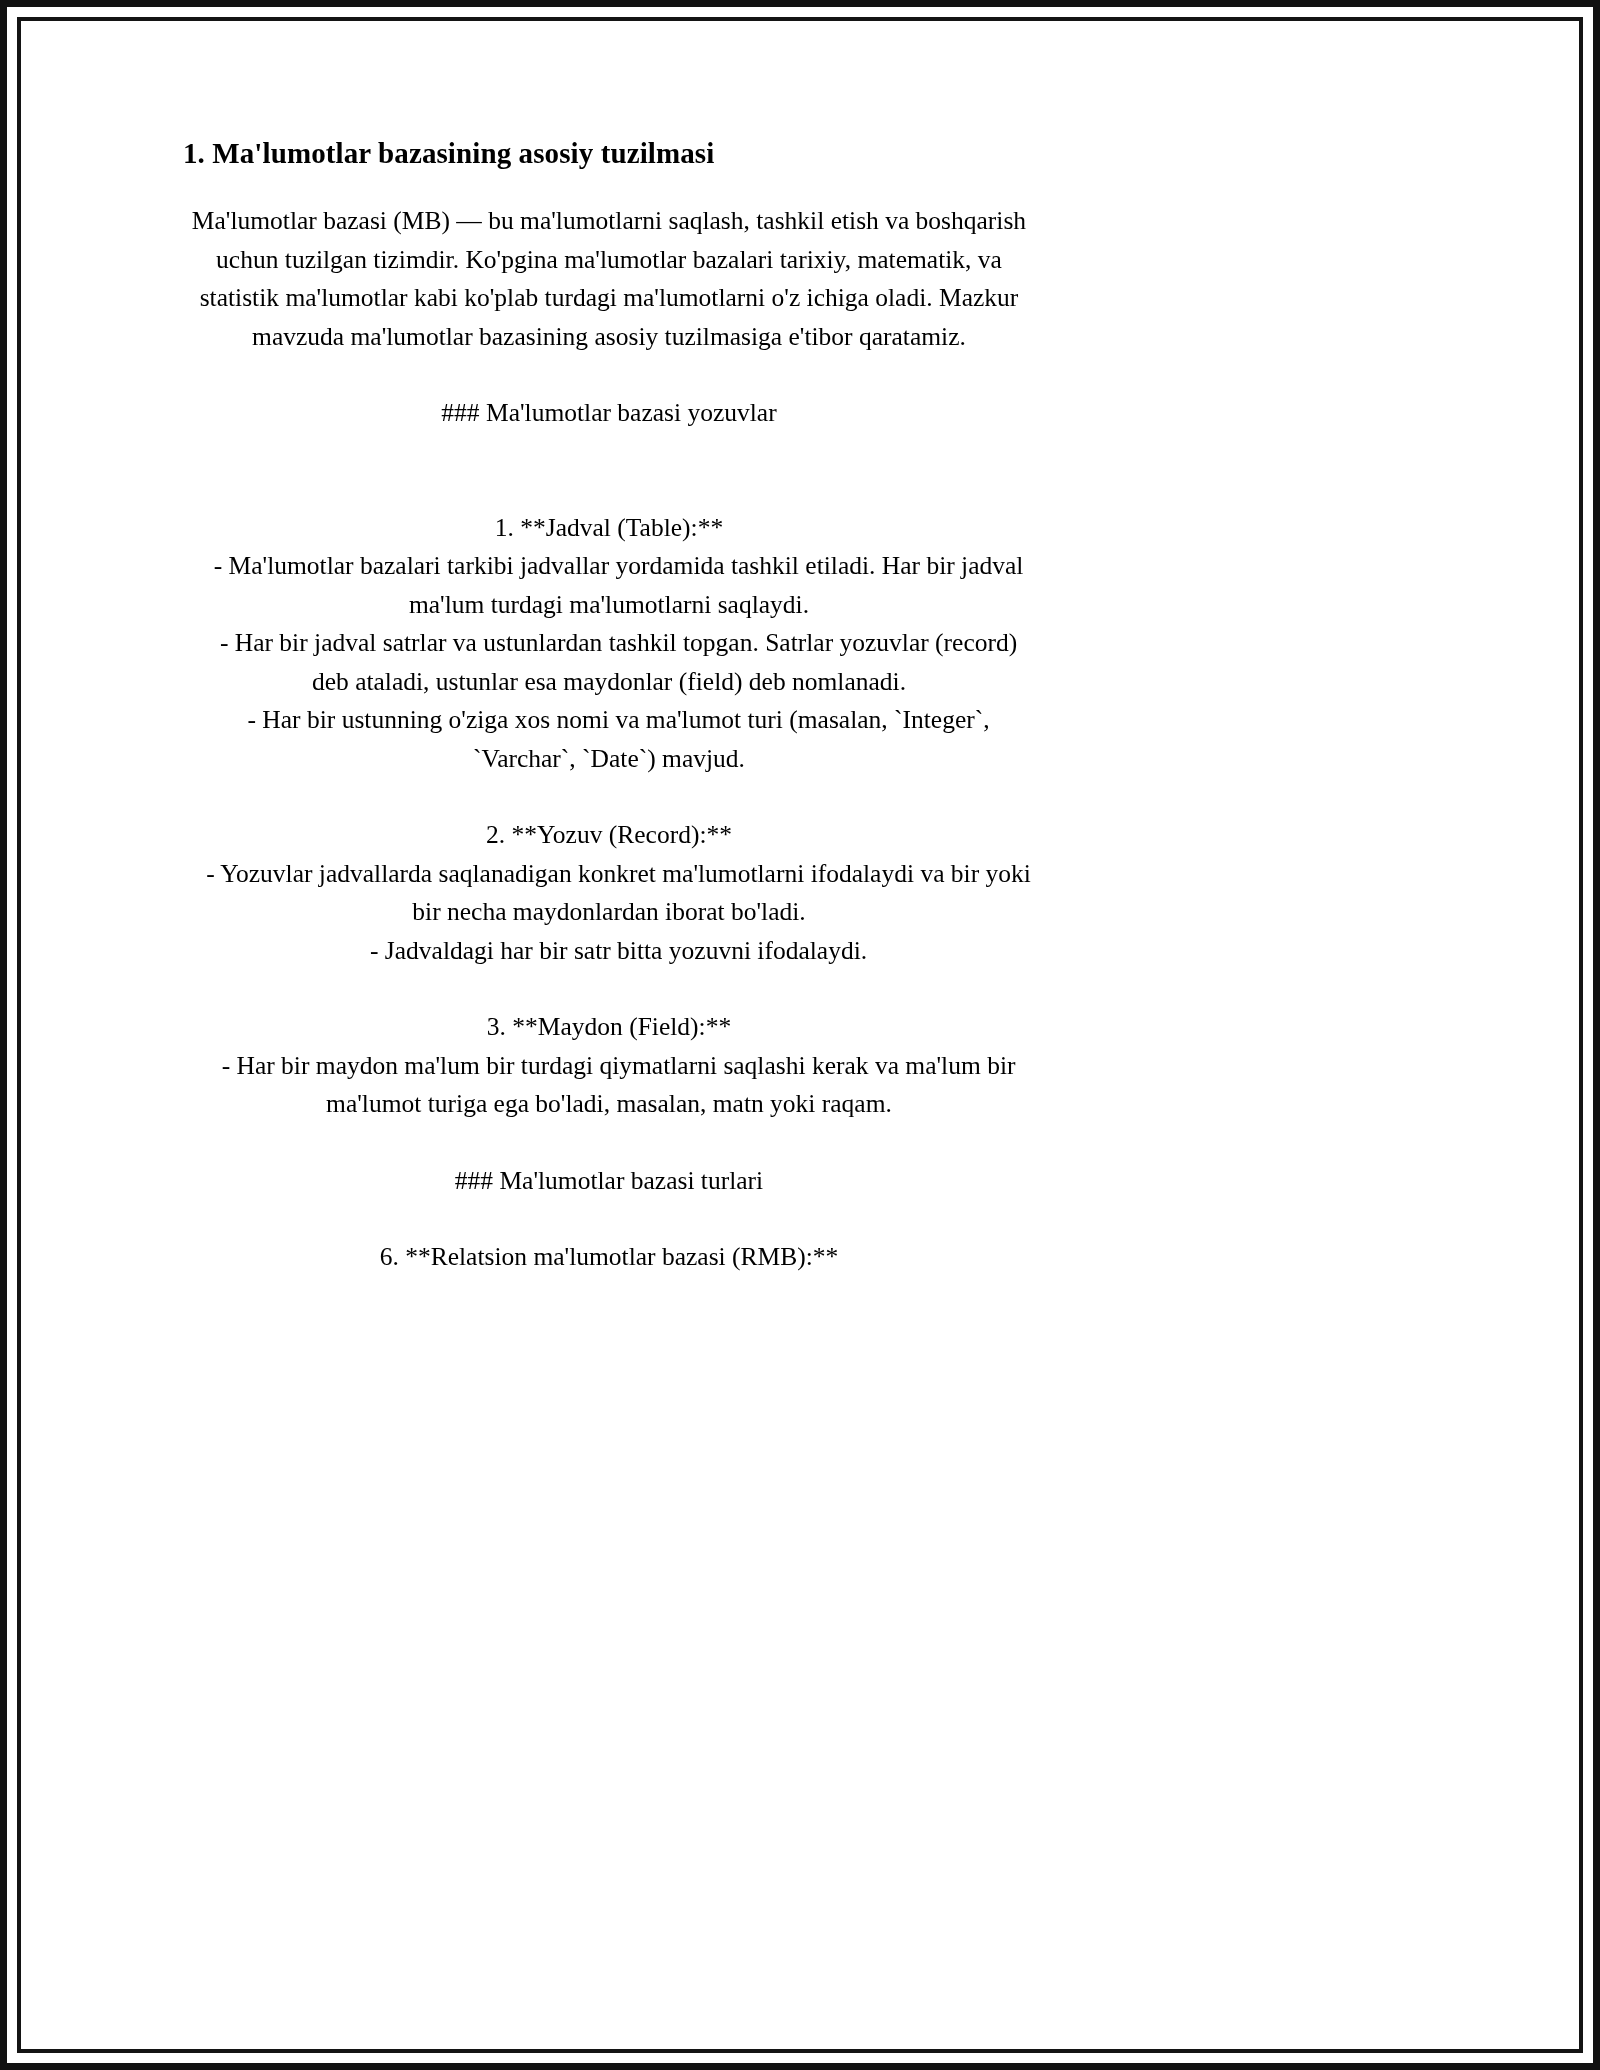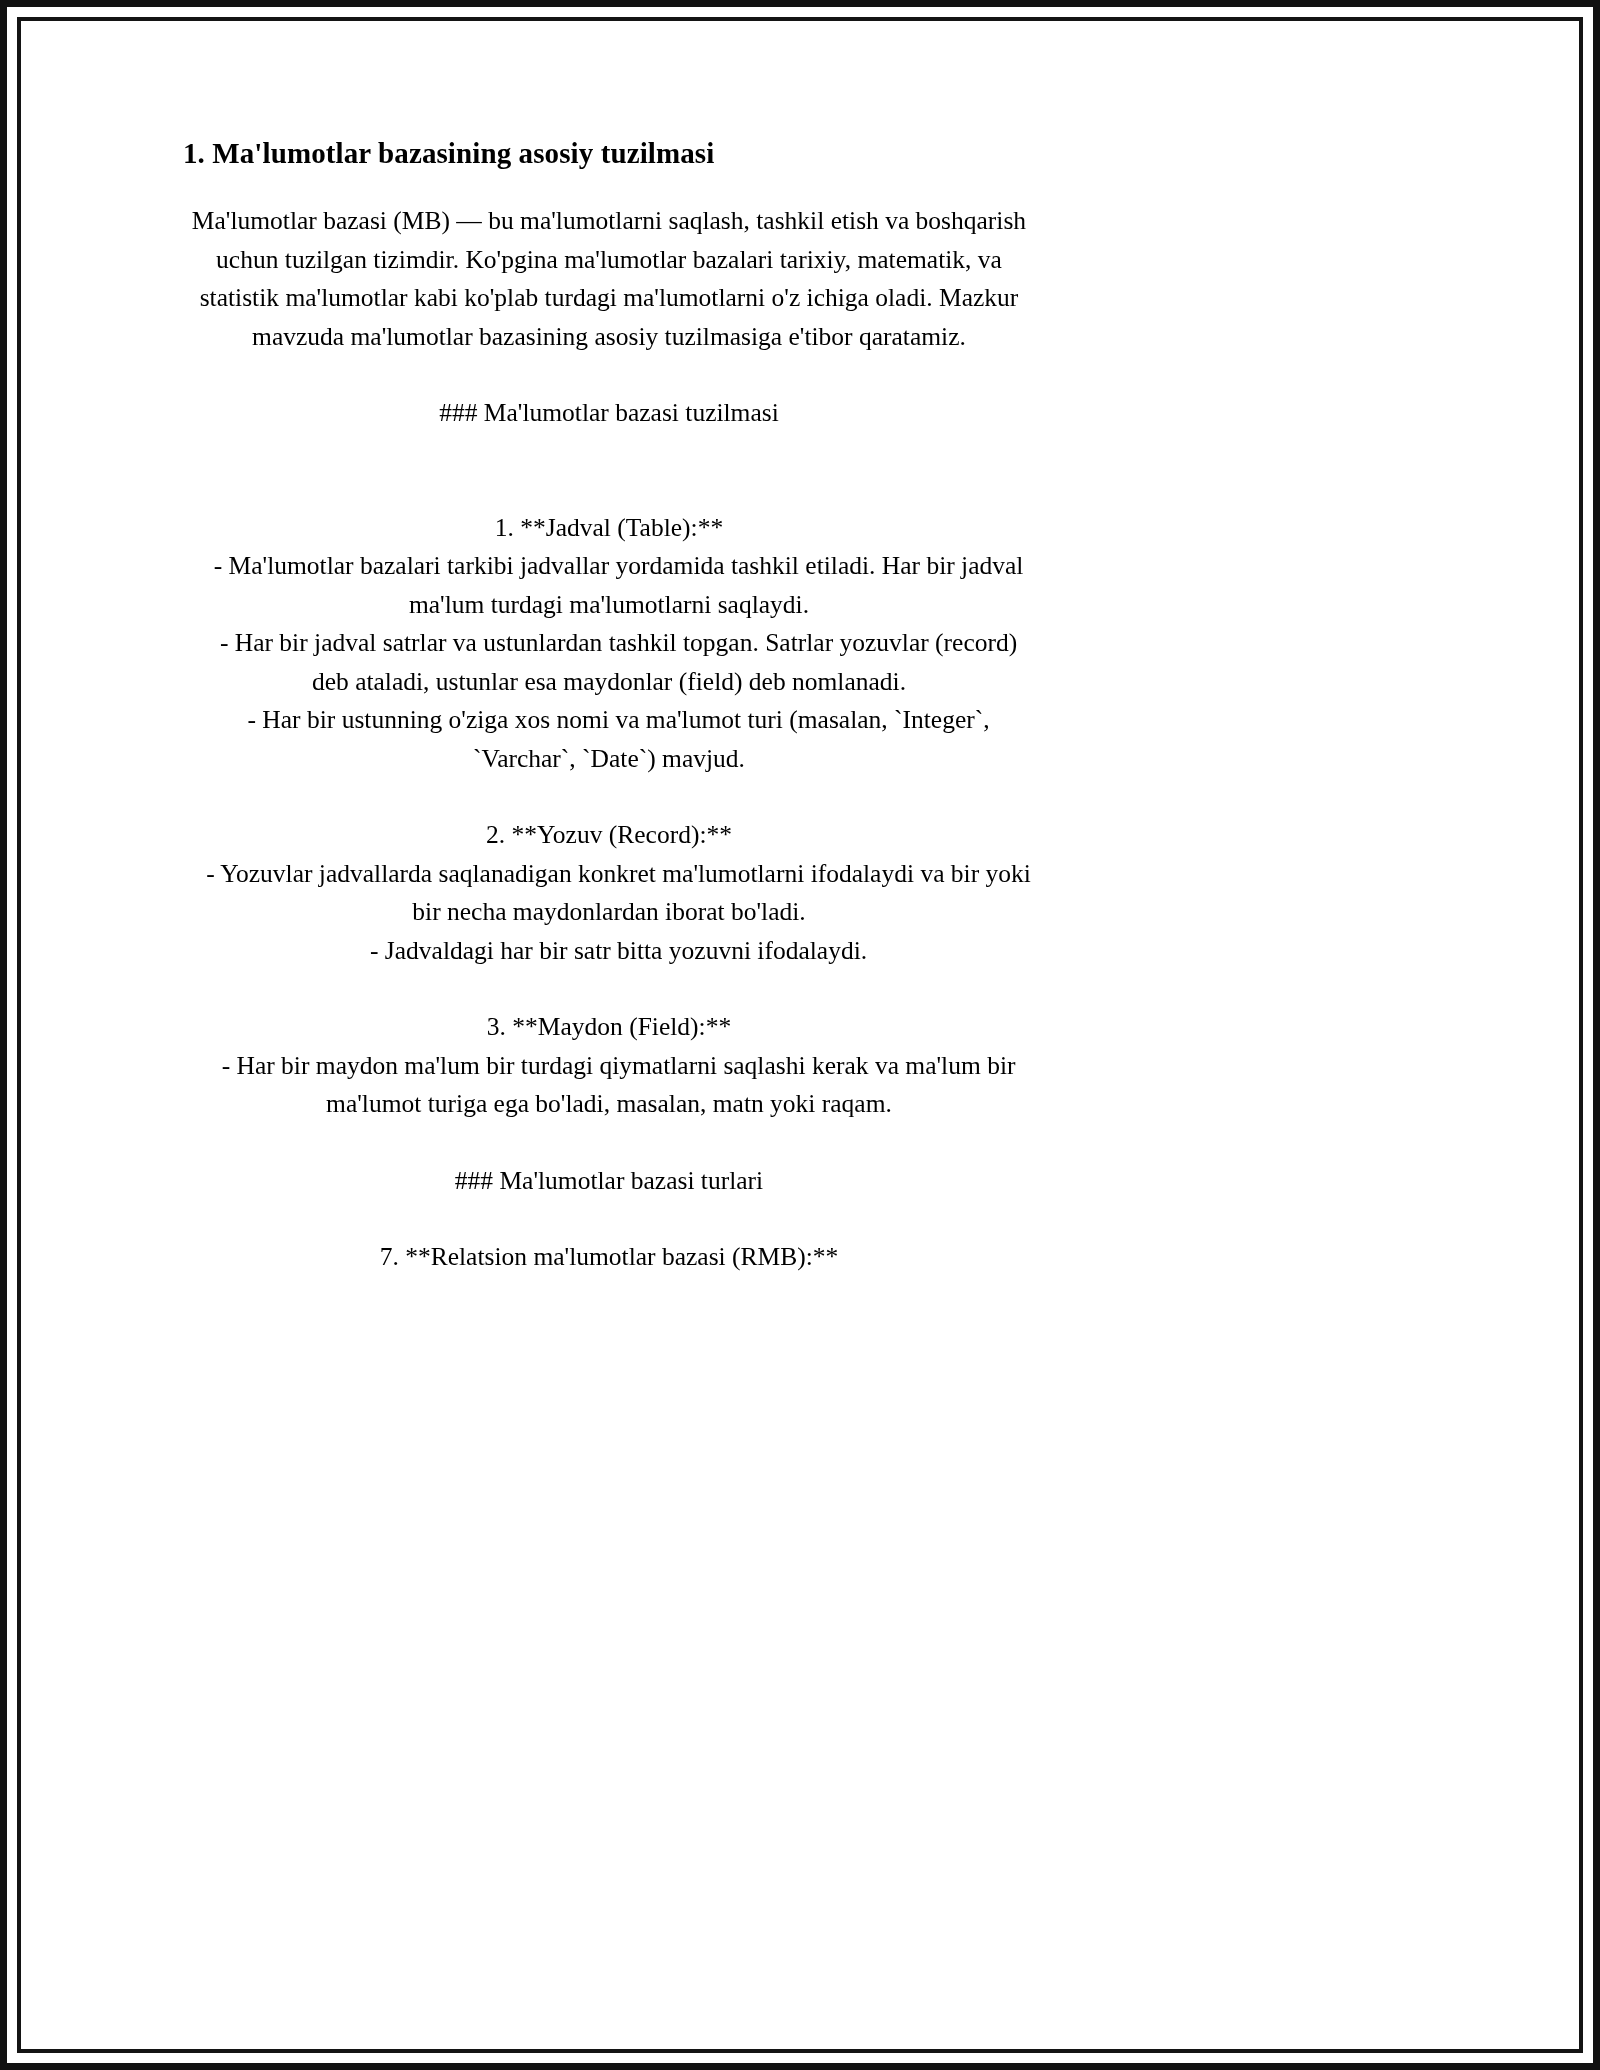--- a/index.html
+++ b/index.html
@@ -82,21 +82,21 @@
   <div id="page-sheet">
 
     <div id="doc-body">
 
       <h1 class="doc-title">1. Ma'lumotlar bazasining asosiy tuzilmasi</h1>
 
       <p class="para">Ma'lumotlar bazasi (MB) — bu ma'lumotlarni saqlash, tashkil etish va boshqarish uchun tuzilgan tizimdir. Ko'pgina ma'lumotlar bazalari tarixiy, matematik, va statistik ma'lumotlar kabi ko'plab turdagi ma'lumotlarni o'z ichiga oladi. Mazkur mavzuda ma'lumotlar bazasining asosiy tuzilmasiga e'tibor qaratamiz.</p>
 
       <div class="gap-md"></div>
 
-      <p class="para">### Ma'lumotlar bazasi tuzilmasi</p>
+      <p class="para">### Ma'lumotlar bazasi yozuvlar</p>
 
       <div class="gap-md"></div>
 
 
       <div class="gap-md"></div>
 
       <p class="para">1. **Jadval (Table):**</p>
       <p class="para">   - Ma'lumotlar bazalari tarkibi jadvallar yordamida tashkil etiladi. Har bir jadval ma'lum turdagi ma'lumotlarni saqlaydi.</p>
       <p class="para">   - Har bir jadval satrlar va ustunlardan tashkil topgan. Satrlar yozuvlar (record) deb ataladi, ustunlar esa maydonlar (field) deb nomlanadi.</p>
       <p class="para">   - Har bir ustunning o'ziga xos nomi va ma'lumot turi (masalan, `Integer`, `Varchar`, `Date`) mavjud.</p>
@@ -111,17 +111,17 @@
 
       <p class="para">3. **Maydon (Field):**</p>
       <p class="para">   - Har bir maydon ma'lum bir turdagi qiymatlarni saqlashi kerak va ma'lum bir ma'lumot turiga ega bo'ladi, masalan, matn yoki raqam.</p>
 
       <div class="gap-md"></div>
 
       <p class="para">### Ma'lumotlar bazasi turlari</p>
 
       <div class="gap-md"></div>
 
-      <p class="para">7. **Relatsion ma'lumotlar bazasi (RMB):**</p>
+      <p class="para">6. **Relatsion ma'lumotlar bazasi (RMB):**</p>
 
     </div>
   </div>
 </div>
 
 </body></html>

